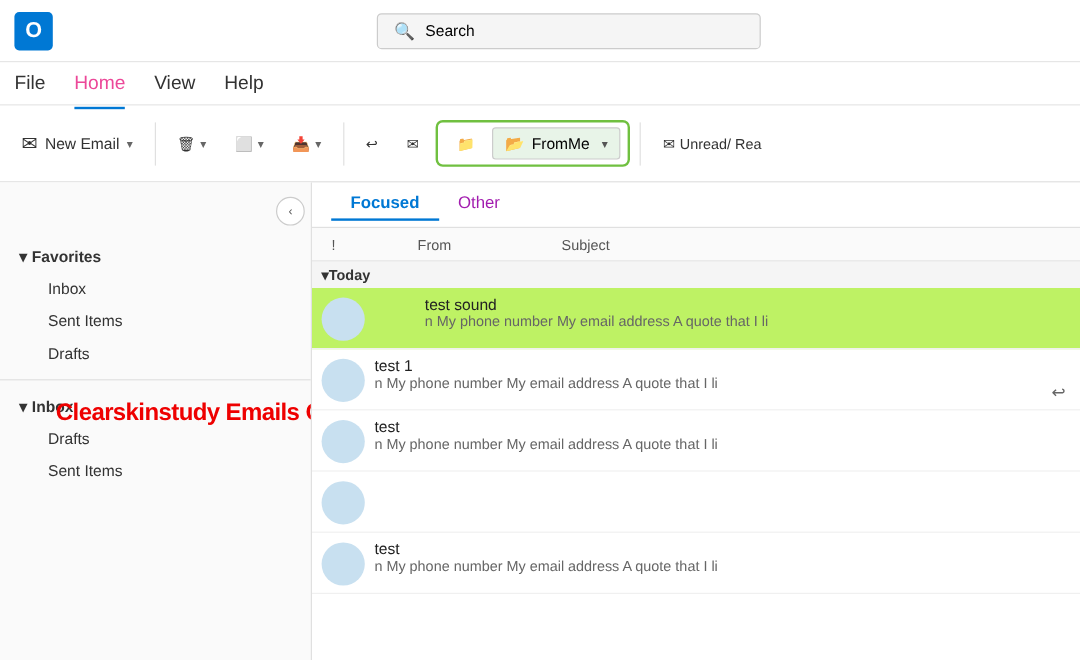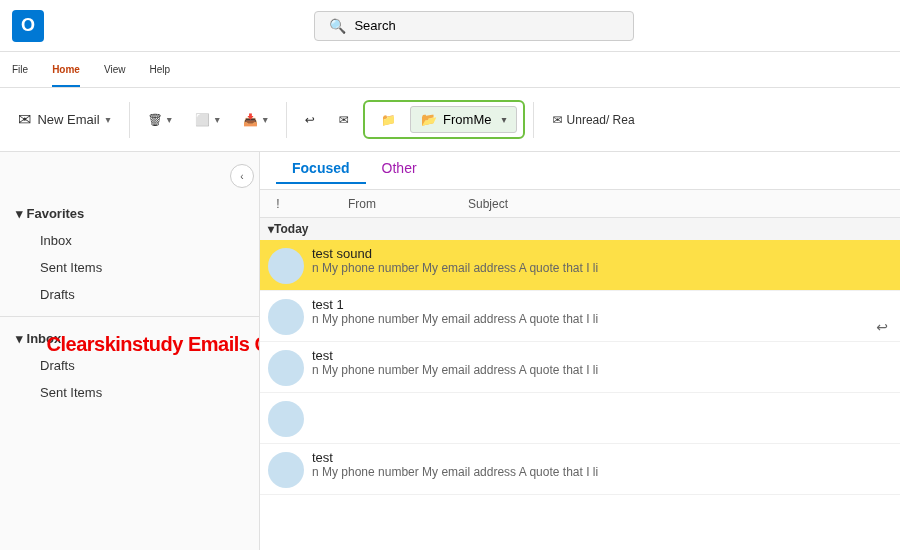--- a/index.html
+++ b/index.html
@@ -23,25 +23,25 @@
     }
     .search-icon { color: #666; margin-right: 8px; font-size: 14px; }
 
     
     .menu-bar {
       display: flex; align-items: center; height: 36px;
       background: #fff; border-bottom: 1px solid #e0e0e0; padding: 0 12px;
       gap: 24px;
     }
     .menu-item {
-      font-size: 10px; color: #333; cursor: pointer; padding: 4px 0;
+      font-size: 16px; color: #333; cursor: pointer; padding: 4px 0;
       position: relative;
     }
     .menu-item.active {
-      color: #c2410c; font-weight: 700;
+      color: #ec4899; font-weight: 400;
     }
     .menu-item.active::after {
       content: ''; position: absolute; bottom: -8px; left: 0; right: 0;
       height: 2px; background: #0078d4;
     }
 
     
     .toolbar {
       display: flex; align-items: center; height: 64px;
       background: #fff; border-bottom: 1px solid #e0e0e0; padding: 0 8px;
@@ -145,21 +145,21 @@
     
     .email-group-header {
       display: flex; align-items: center; padding: 4px 8px;
       font-size: 12px; font-weight: 600; color: #333;
       background: #f5f5f5;
     }
     .email-row {
       display: flex; padding: 6px 8px; border-bottom: 1px solid #f0f0f0;
       cursor: pointer; min-height: 50px; align-items: flex-start;
     }
-    .email-row.selected { background: #fde047; }
+    .email-row.selected { background: #bef264; gap: 42px; }
     .email-avatar {
       width: 36px; height: 36px; border-radius: 50%; background: #c8e0f0;
       flex-shrink: 0; margin-right: 8px; margin-top: 2px;
     }
     .email-content { flex: 1; overflow: hidden; }
     .email-subject { font-size: 13px; color: #222; font-weight: 500; }
     .email-preview { font-size: 12px; color: #666; white-space: nowrap; overflow: hidden; text-overflow: ellipsis; }
     .email-reply-icon { color: #666; font-size: 14px; align-self: flex-end; margin-right: 4px; }
   </style>
 </head>

